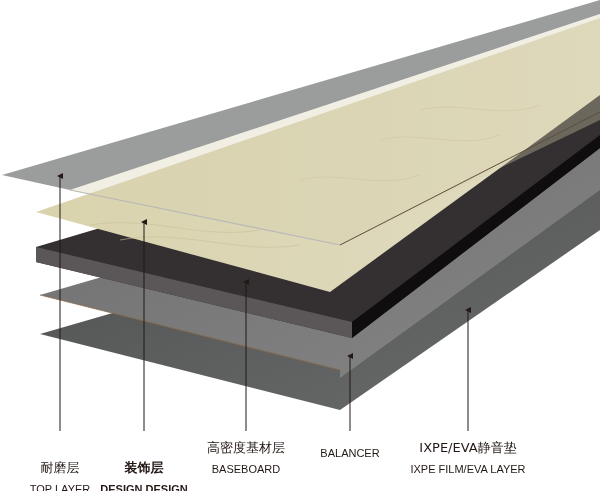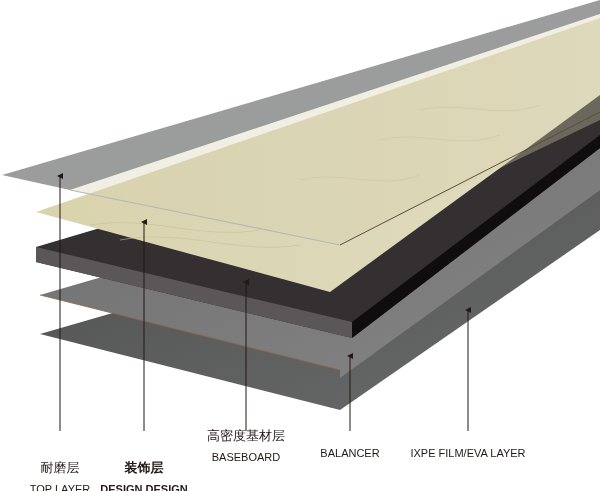--- a/index.html
+++ b/index.html
@@ -69,22 +69,23 @@
 </svg>
 
 <div class="label" style="left:60px;top:460px;">
   <span class="cn">耐磨层</span>
   <span class="en">TOP LAYER</span>
 </div>
 <div class="label" style="left:144px;top:460px;font-weight:bold;">
   <span class="cn">装饰层</span>
   <span class="en">DESIGN DESIGN</span>
 </div>
-<div class="label" style="left:246px;top:428px;">
+<div class="label" style="left:246px;top:440px;">
   <span class="cn">高密度基材层</span>
   <span class="en">BASEBOARD</span>
 </div>
 <div class="label" style="left:350px;top:440px;">
   <span class="en">BALANCER</span>
 </div>
 <div class="label" style="left:468px;top:440px;">
+  <span class="cn">IXPE/EVA静音垫</span>
   <span class="en">IXPE FILM/EVA LAYER</span>
 </div>
 
 </body></html>

